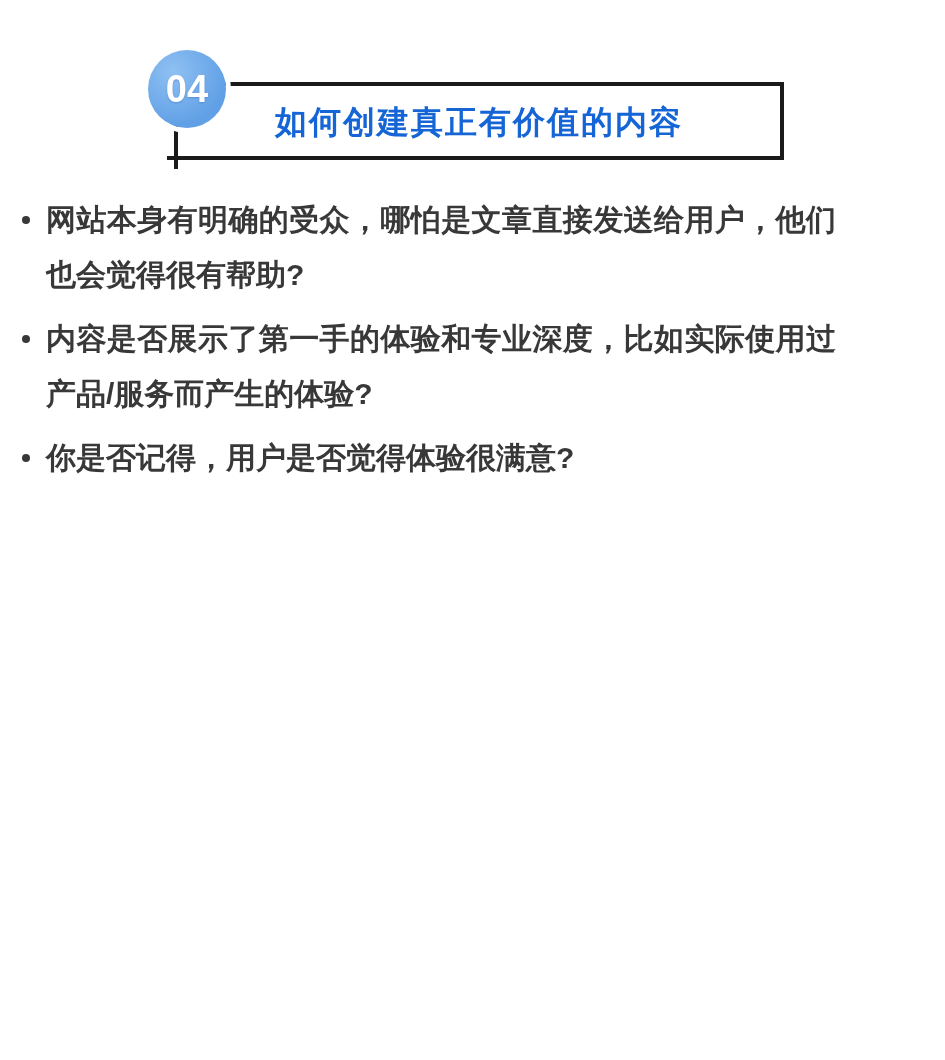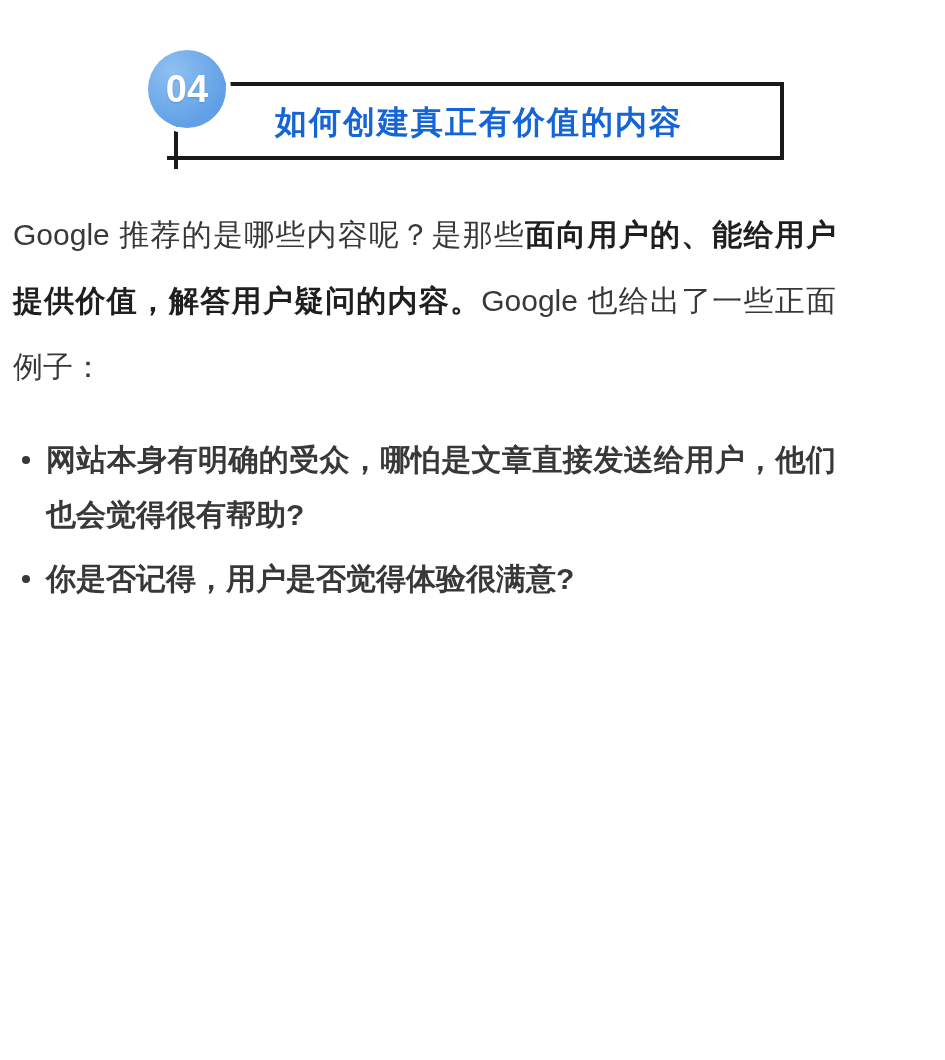--- a/index.html
+++ b/index.html
@@ -133,26 +133,29 @@
 
   <div class="section-header">
     <div class="title-frame">
       <div class="badge">
         <span class="badge-number">04</span>
       </div>
       <h2 class="section-title">如何创建真正有价值的内容</h2>
     </div>
   </div>
 
-  <p class="intro"><span class="seg">Google 推荐的是哪些内容呢？是那些</span><span class="seg bold">面向用户的、能给用户提供价值，解答用户疑问的内容。</span><span class="seg">Google 也给出了一些正面例子：</span></p>
 
   <ul class="bullets">
       <li>
         <span class="dot"></span>
         <span class="li-text">网站本身有明确的受众，哪怕是文章直接发送给用户，他们也会觉得很有帮助?</span>
+      </li>
+      <li>
+        <span class="dot"></span>
+        <span class="li-text">内容是否展示了第一手的体验和专业深度，比如实际使用过产品/服务而产生的体验?</span>
       </li>
       <li>
         <span class="dot"></span>
         <span class="li-text">你是否记得，用户是否觉得体验很满意?</span>
       </li>
     </ul>
 
 </div>
 
 </body></html>

